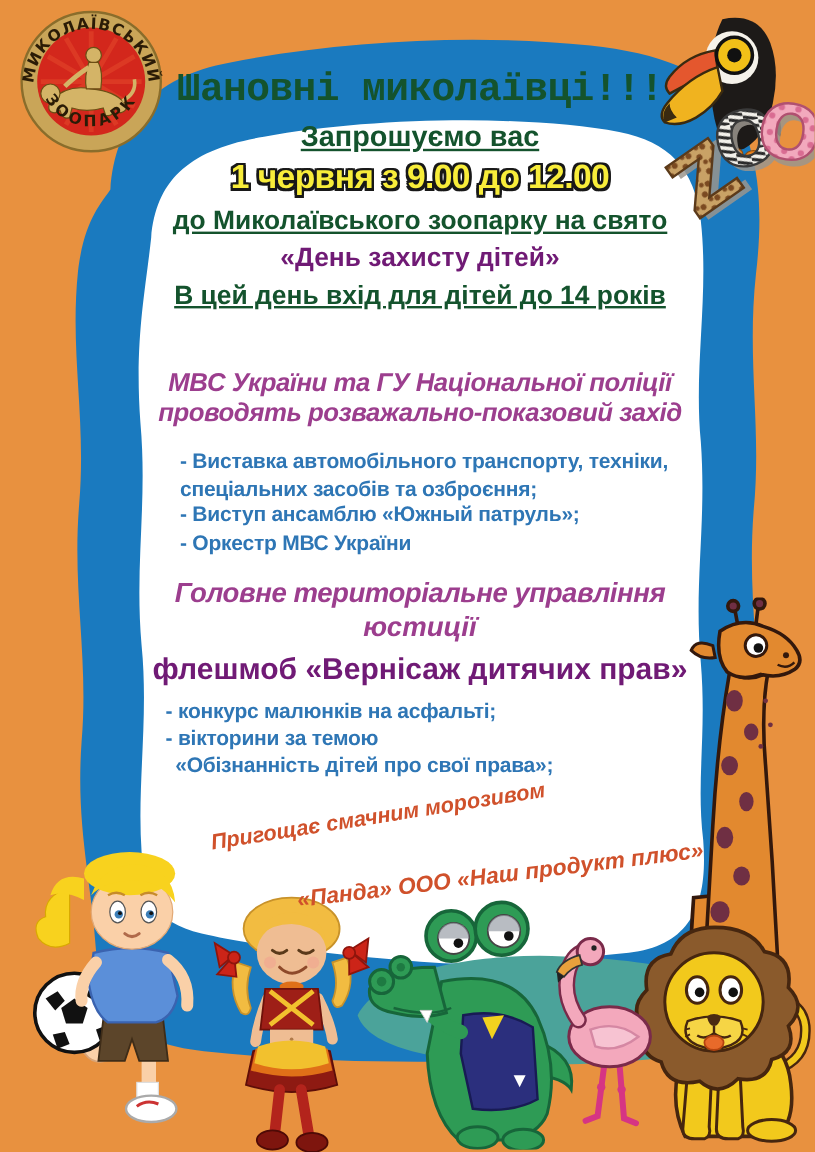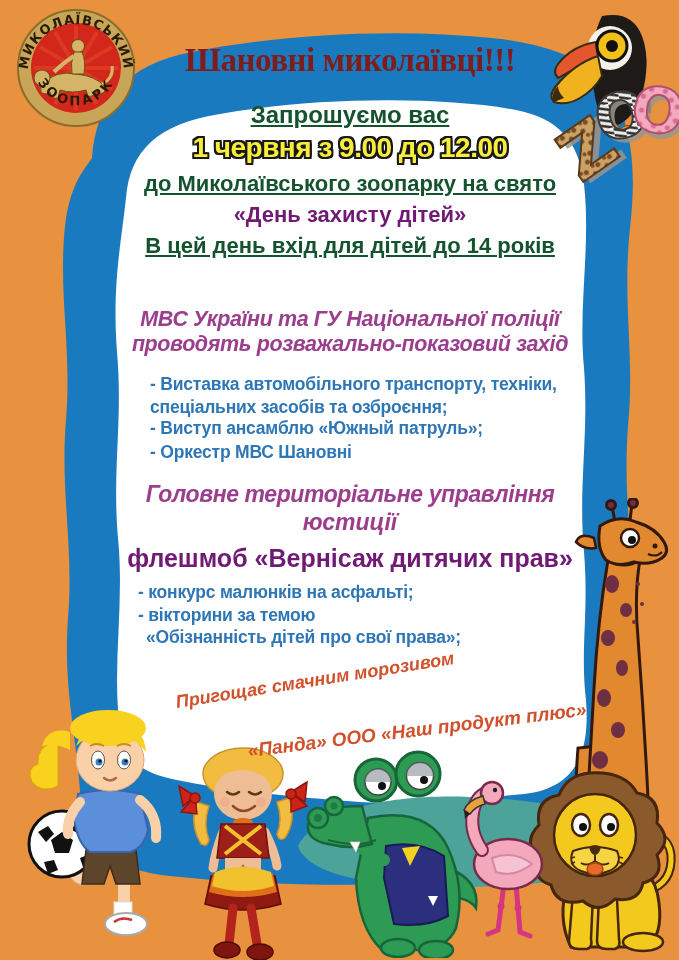--- a/index.html
+++ b/index.html
@@ -7,22 +7,22 @@
   .poster{position:relative;width:679px;height:960px;overflow:hidden;background:#E8913F;
           font-family:"Liberation Sans",sans-serif;}
   .layer{position:absolute;left:0;top:0;}
   .txt{position:absolute;white-space:nowrap;font-weight:bold;z-index:6;}
   .c{left:55px;width:590px;text-align:center;}
   .blue{color:#14532d;text-decoration:underline;}
   .green{color:#701a75;}
   .magenta{color:#9C3E8E;font-style:italic;}
   .outline-y{color:#F8ED3A;text-shadow:-2px -2px 0 #181818,2px -2px 0 #181818,-2px 2px 0 #181818,
     2px 2px 0 #181818,-2px 0 0 #181818,2px 0 0 #181818,0 -2px 0 #181818,0 2px 0 #181818;}
-  .title{top:42px;font-size:33px;color:#7f1d1d;letter-spacing:-0.5px;
-         font-family:Liberation Serif, serif;z-index:6;}
+  .title{top:56px;font-size:33px;color:#14532d;letter-spacing:-0.5px;
+         font-family:Liberation Mono, monospace;z-index:6;}
   .invite{top:101px;font-size:24px;}
   .datetime{top:132px;font-size:28px;letter-spacing:-0.5px;}
   .venue{top:171px;font-size:22px;}
   .holiday{top:202px;font-size:22px;}
   .entry{top:233px;font-size:22px;}
   .free{top:268px;font-size:29px;letter-spacing:0.5px;}
   .mvs1{top:307px;font-size:21.5px;letter-spacing:-0.4px;}
   .mvs2{top:332px;font-size:21.5px;letter-spacing:-0.4px;}
   .just1{top:481px;font-size:23px;letter-spacing:-0.4px;}
   .just2{top:509px;font-size:23px;}
@@ -306,21 +306,21 @@
   <div class="txt c outline-y datetime">1 червня з 9.00 до 12.00</div>
   <div class="txt c blue venue">до Миколаївського зоопарку на свято</div>
   <div class="txt c green holiday">«День захисту дітей»</div>
   <div class="txt c blue entry">В цей день вхід для дітей до 14 років</div>
   <div class="txt c magenta mvs1">МВС України та ГУ Національної поліції</div>
   <div class="txt c magenta mvs2">проводять розважально-показовий захід</div>
 
   <div class="li" style="left:150px;top:374px;text-align:center;">- Виставка автомобільного транспорту, техніки,</div>
   <div class="li" style="left:150px;top:397px;">спеціальних засобів та озброєння;</div>
   <div class="li" style="left:150px;top:418px;">- Виступ ансамблю «Южный патруль»;</div>
-  <div class="li" style="left:150px;top:442px;">- Оркестр МВС Шановні</div>
+  <div class="li" style="left:150px;top:442px;">- Оркестр МВС України</div>
 
   <div class="txt c magenta just1">Головне територіальне управління</div>
   <div class="txt c magenta just2">юстиції</div>
   <div class="txt c green flash">флешмоб «Вернісаж дитячих прав»</div>
 
   <div class="li" style="left:138px;top:582px;">- конкурс малюнків на асфальті;</div>
   <div class="li" style="left:138px;top:605px;">- вікторини за темою</div>
   <div class="li" style="left:146px;top:627px;">«Обізнанність дітей про свої права»;</div>
 
   <div class="sp sp1">Пригощає смачним морозивом</div>

